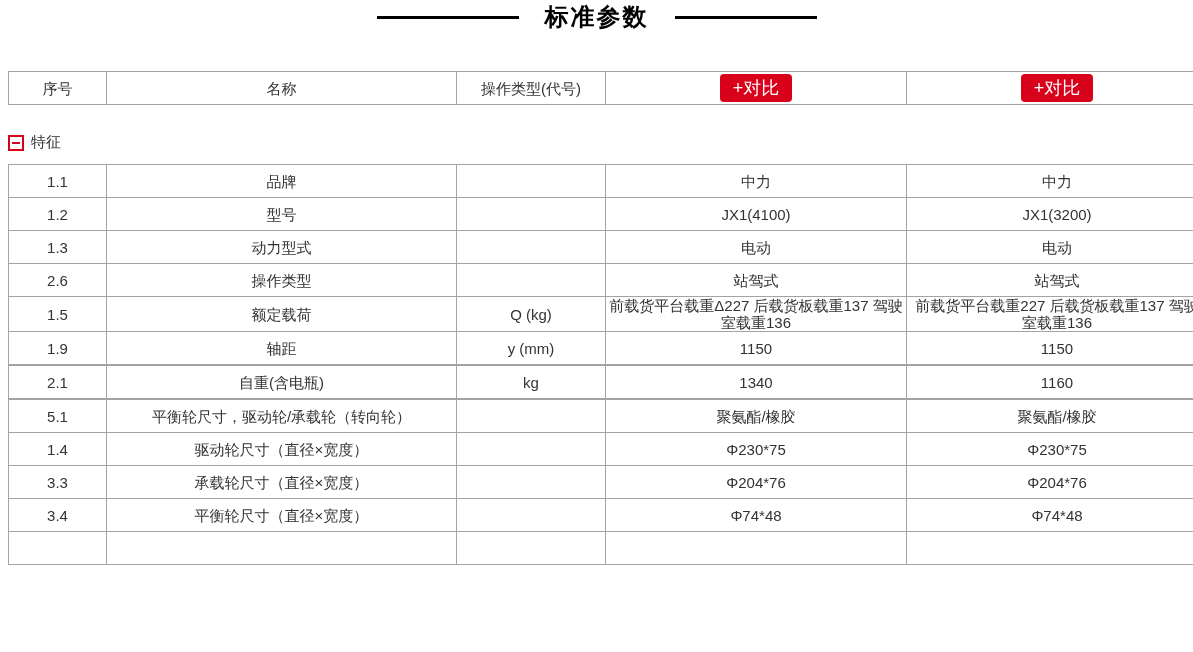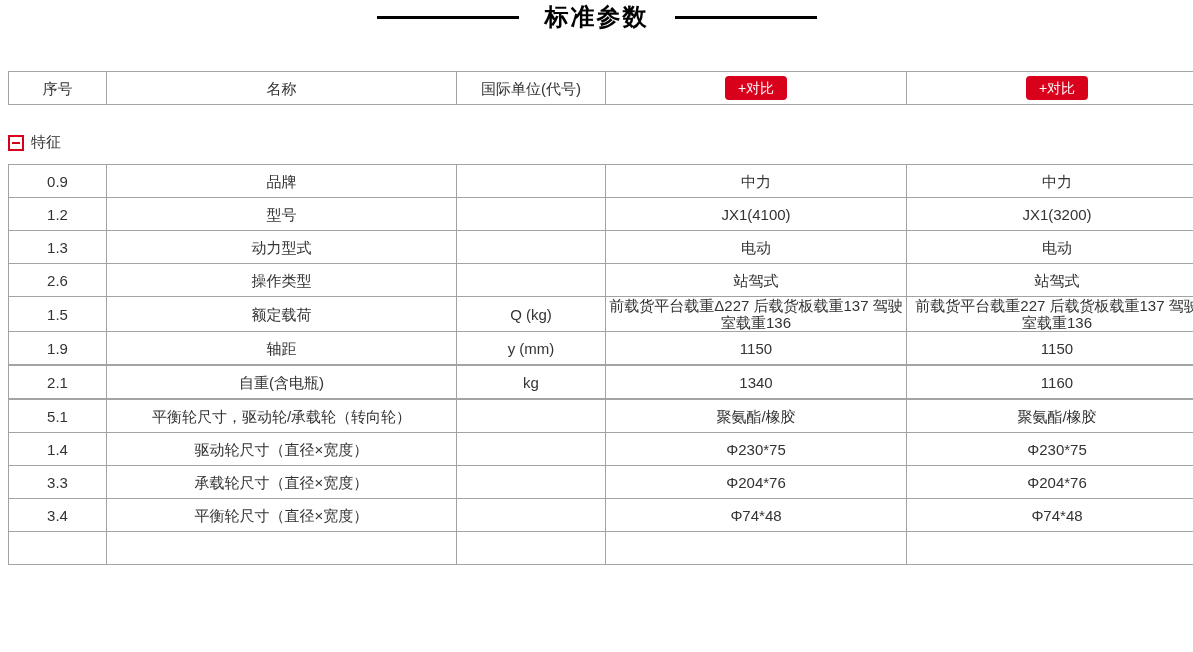--- a/index.html
+++ b/index.html
@@ -50,21 +50,21 @@
     overflow: hidden;
     background: #fff;
   }
   
   .compare-btn {
     display: inline-block;
     background: var(--accent-red, #d9001b);
     color: #fff;
     border: none;
     border-radius: 4px;
-    font-size: 14px;
+    font-size: 18px;
     line-height: 1;
     padding: 5px 13px;
     font-family: inherit;
     cursor: pointer;
   }
   
   .section-header {
     display: flex;
     align-items: center;
     gap: 7px;
@@ -106,21 +106,21 @@
         <col style="width:98px">
           <col style="width:350px">
           <col style="width:149px">
         <col style="width:301px">
           <col style="width:301px">
       </colgroup>
       <tbody>
         <tr>
           <td>序号</td>
           <td>名称</td>
-          <td>国际单位(代号)</td>
+          <td>操作类型(代号)</td>
           <td>
             <button class="compare-btn">+对比</button>
           </td>
           <td>
             <button class="compare-btn">+对比</button>
           </td>
         </tr>
       </tbody>
     </table>
 
@@ -134,21 +134,21 @@
         <table class="spec-table">
           <colgroup>
             <col style="width:98px">
             <col style="width:350px">
             <col style="width:149px">
             <col style="width:301px">
             <col style="width:301px">
           </colgroup>
           <tbody>
             <tr>
-              <td>0.9</td>
+              <td>1.1</td>
               <td>品牌</td>
               <td></td>
               <td>中力</td>
               <td>中力</td>
             </tr>
             <tr>
               <td>1.2</td>
               <td>型号</td>
               <td></td>
               <td>JX1(4100)</td>

